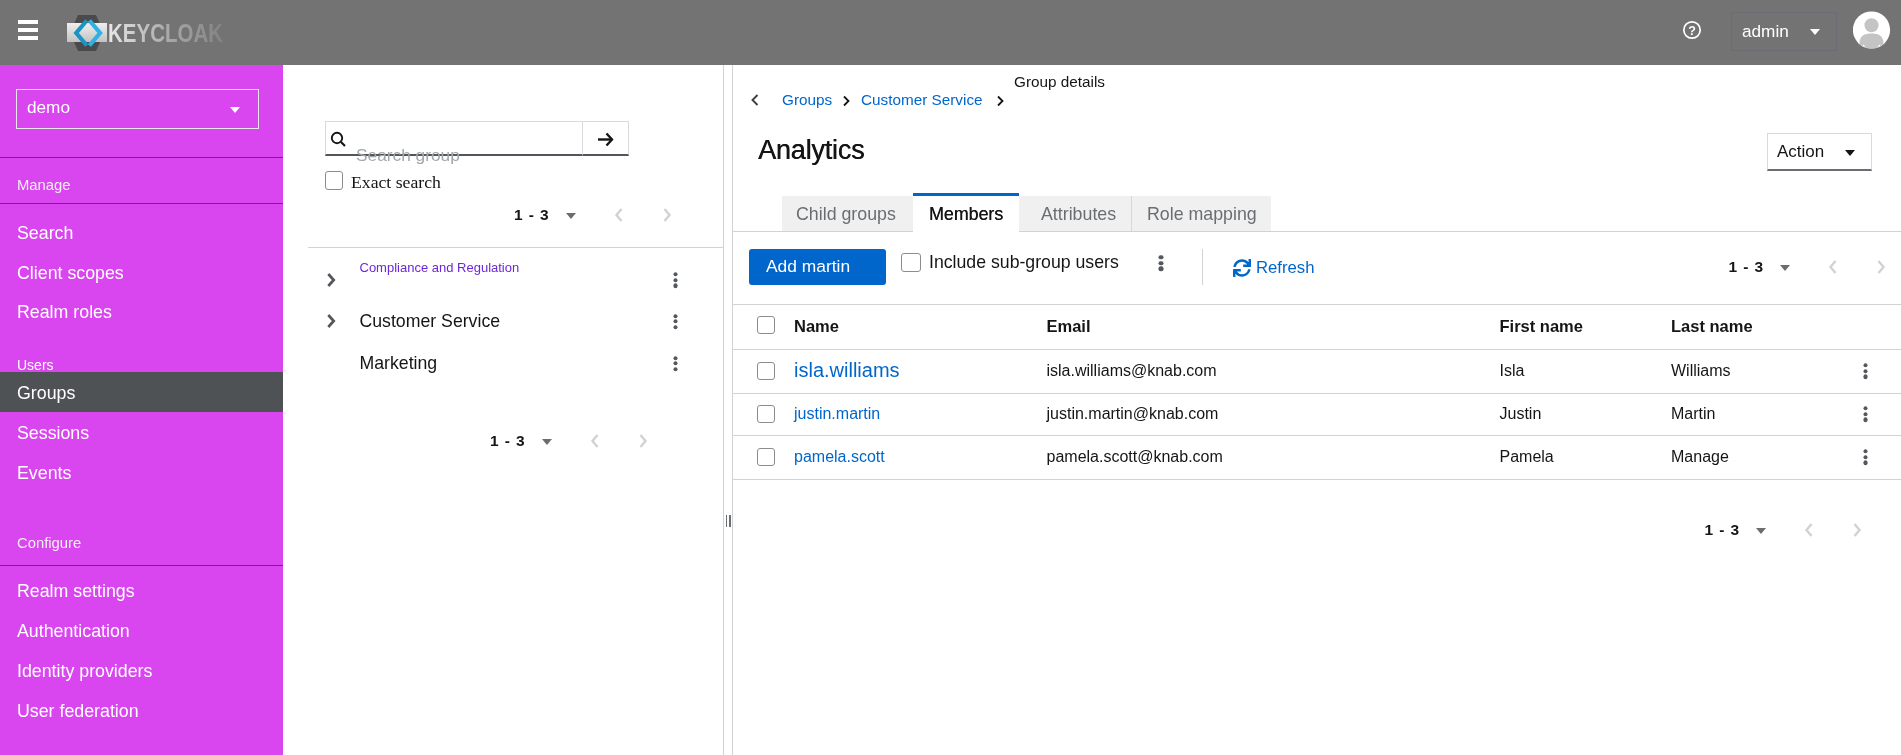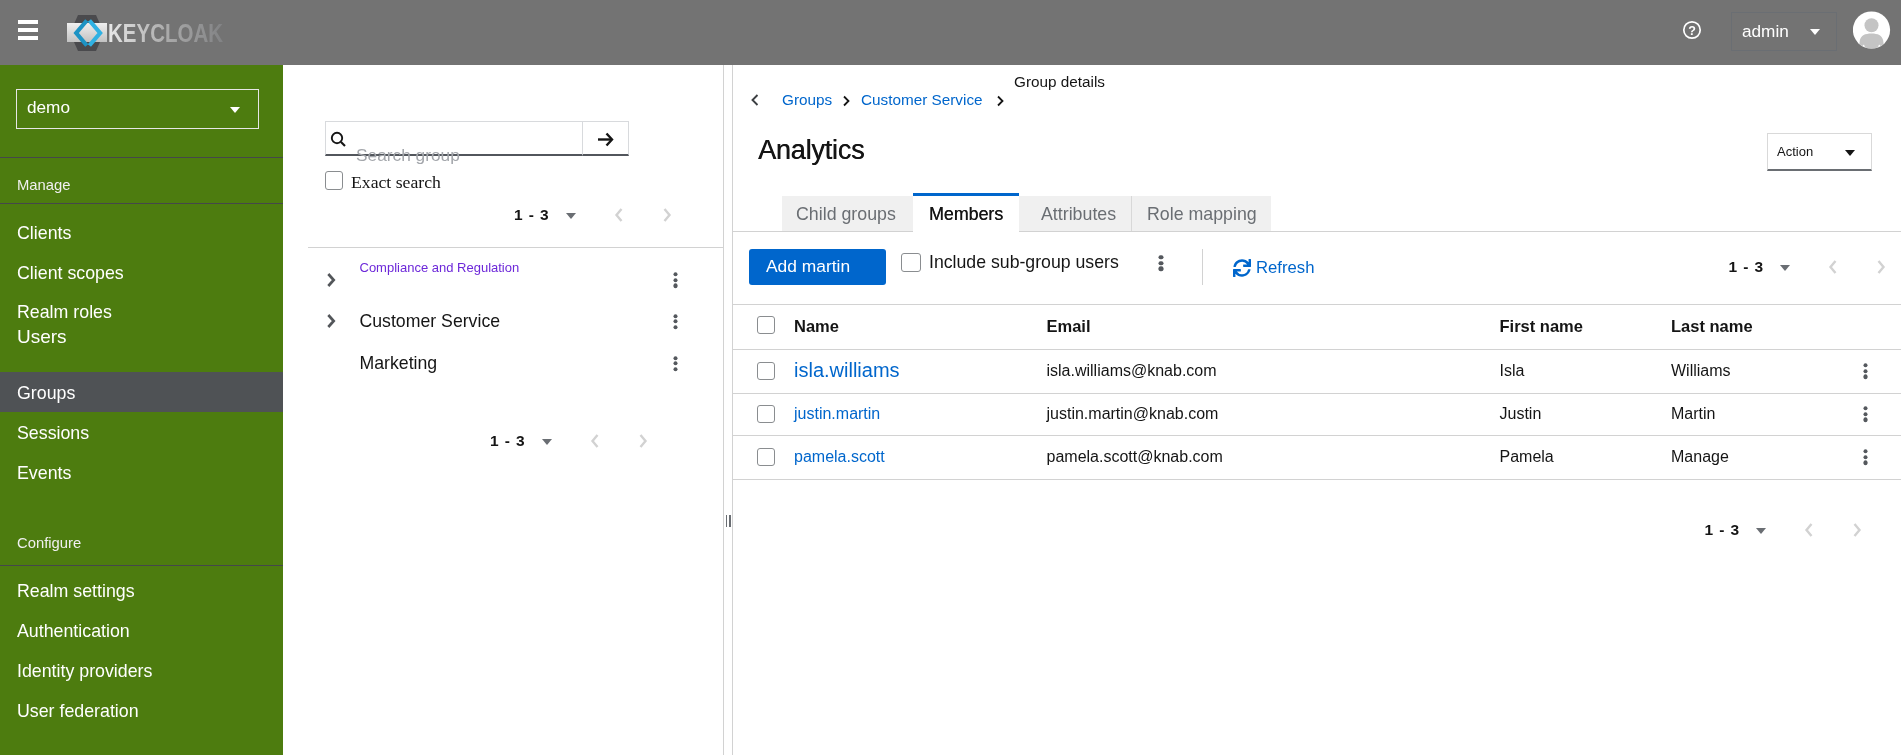--- a/index.html
+++ b/index.html
@@ -67,31 +67,31 @@
         </clipPath>
       </defs>
     <circle cx="18.5" cy="19" r="18.6" fill="#fff"></circle>
     <g clip-path="url(#avc)" fill="#c4c4c4">
       <circle cx="18.5" cy="14.3" r="7"></circle>
       <path d="M5.8 38 L6.8 29.5 C8 24.5 12 22.6 18.5 22.6 C25 22.6 29 24.5 30.2 29.5 L31.2 38 L26 33.5 L24.5 38 L12.5 38 L11 33.5 Z"></path>
     </g>
   </svg>
 </div>
 
-<div class="abs" style="left:0;top:65px;width:283px;height:690px;background:#4d7c0f;">
+<div class="abs" style="left:0;top:65px;width:283px;height:690px;background:#d946ef;">
   <div class="abs" style="left:16px;top:24px;width:243px;height:40px;border:1.5px solid #e6e6e6;"></div>
   <span class="t" style="left:27px;top:42.5px;font-size:17.2px;color:#fff;">demo</span>
   <div class="caret" style="left:235px;top:45px;border-top-color:#fff;"></div>
   <div class="abs" style="left:0;top:92px;width:283px;height:1px;background:#45474a;"></div>
   <span class="t" style="left:17px;top:119.5px;font-size:14.8px;color:#f0f0f0;">Manage</span>
   <div class="abs" style="left:0;top:138px;width:283px;height:1px;background:#45474a;"></div>
-  <span class="t" style="left:17px;top:168.5px;font-size:17.8px;color:#fff;">Clients</span>
+  <span class="t" style="left:17px;top:168.5px;font-size:17.8px;color:#fff;">Search</span>
   <span class="t" style="left:17px;top:208.5px;font-size:17.8px;color:#fff;">Client scopes</span>
   <span class="t" style="left:17px;top:248px;font-size:17.8px;color:#fff;">Realm roles</span>
-  <span class="t" style="left:17px;top:272px;font-size:19px;color:#fff;">Users</span>
+  <span class="t" style="left:17px;top:300px;font-size:14px;color:#fff;">Users</span>
   <div class="abs" style="left:0;top:307px;width:283px;height:40px;background:#4f5255;"></div>
   <span class="t" style="left:17px;top:328.5px;font-size:17.8px;color:#fff;">Groups</span>
   <span class="t" style="left:17px;top:368.5px;font-size:17.8px;color:#fff;">Sessions</span>
   <span class="t" style="left:17px;top:408.5px;font-size:17.8px;color:#fff;">Events</span>
   <span class="t" style="left:17px;top:477.5px;font-size:14.8px;color:#f0f0f0;">Configure</span>
   <div class="abs" style="left:0;top:500px;width:283px;height:1px;background:#45474a;"></div>
   <span class="t" style="left:17px;top:526.5px;font-size:17.8px;color:#fff;">Realm settings</span>
   <span class="t" style="left:17px;top:566.5px;font-size:17.8px;color:#fff;">Authentication</span>
   <span class="t" style="left:17px;top:607px;font-size:17.8px;color:#fff;">Identity providers</span>
   <span class="t" style="left:17px;top:646.5px;font-size:17.8px;color:#fff;">User federation</span>
@@ -170,21 +170,21 @@
   <polyline points="2,1.5 6.5,6 2,10.5" fill="none" stroke="#151515" stroke-width="1.8"></polyline>
 </svg>
 <span class="t blue" style="left:861px;top:100px;font-size:15.3px;">Customer Service</span>
 <svg class="chev" style="left:1000px;top:100.5px;" width="8" height="12" viewBox="0 0 8 12">
   <polyline points="2,1.5 6.5,6 2,10.5" fill="none" stroke="#151515" stroke-width="1.8"></polyline>
 </svg>
 <span class="t dark" style="left:1014px;top:82px;font-size:15.3px;">Group details</span>
 
 <span class="t dark" style="left:758px;top:151px;font-size:27px;letter-spacing:-0.2px;text-shadow:0.45px 0 0 #151515;">Analytics</span>
 <div class="abs" style="left:1767px;top:133px;width:105px;height:38px;background:#fff;border:1px solid #d9d9d9;border-bottom:2px solid #6a6e73;"></div>
-<span class="t dark" style="left:1777px;top:151.5px;font-size:13px;">Action</span>
+<span class="t dark" style="left:1777px;top:151.5px;font-size:17px;">Action</span>
 <div class="caret" style="left:1850px;top:152.5px;border-top-color:#151515;"></div>
 
 <div class="abs" style="left:782px;top:196px;width:131px;height:35px;background:#f0f0f0;"></div>
 <div class="abs" style="left:1018.5px;top:196px;width:112.5px;height:35px;background:#f0f0f0;"></div>
 <div class="abs" style="left:1131px;top:196px;width:140px;height:35px;background:#f0f0f0;border-left:1px solid #d8d8d8;"></div>
 <div class="hline" style="left:733px;top:231px;width:1168px;"></div>
 <div class="abs" style="left:913px;top:193px;width:105.5px;height:40px;background:#fff;border-top:3.5px solid #0066cc;"></div>
 <span class="t gray" style="left:796px;top:214.5px;font-size:17.8px;">Child groups</span>
 <span class="t dark" style="left:929px;top:214.5px;font-size:17.8px;text-shadow:0.3px 0 0 #151515;">Members</span>
 <span class="t gray" style="left:1041px;top:214.5px;font-size:17.8px;">Attributes</span>

